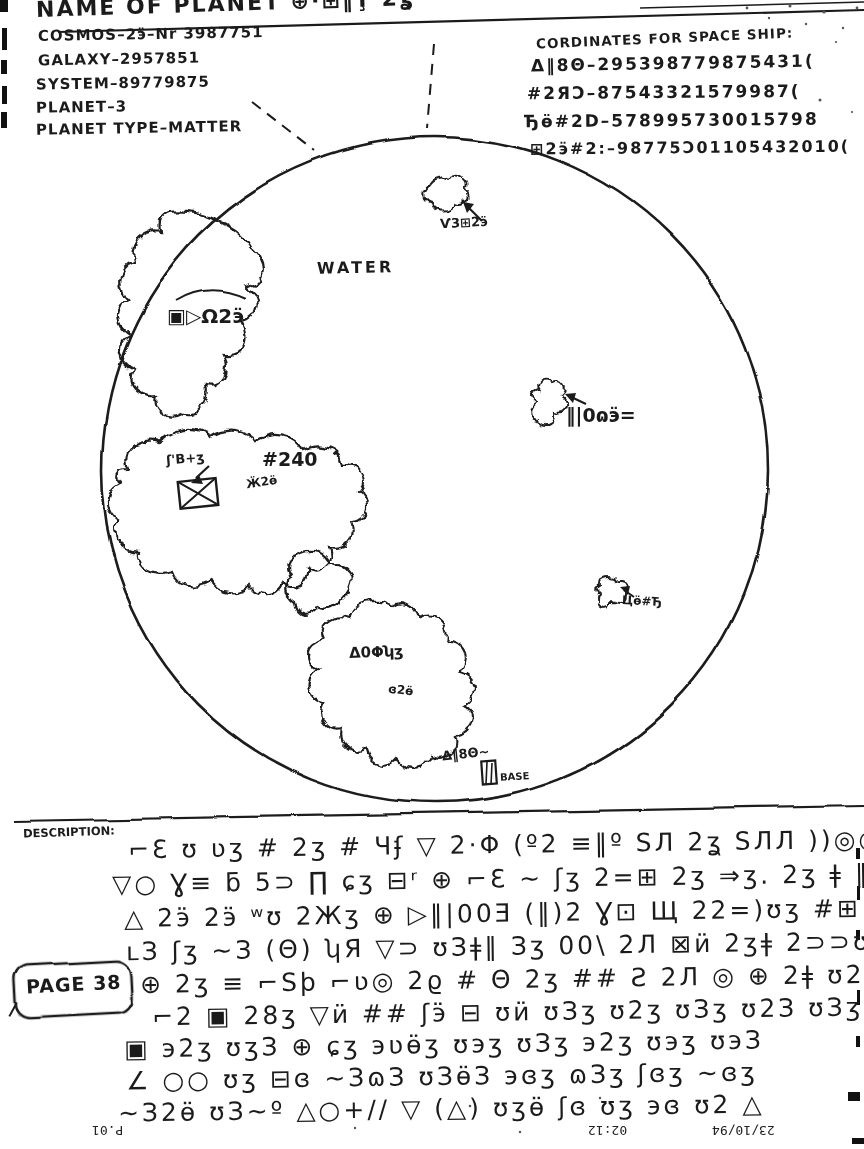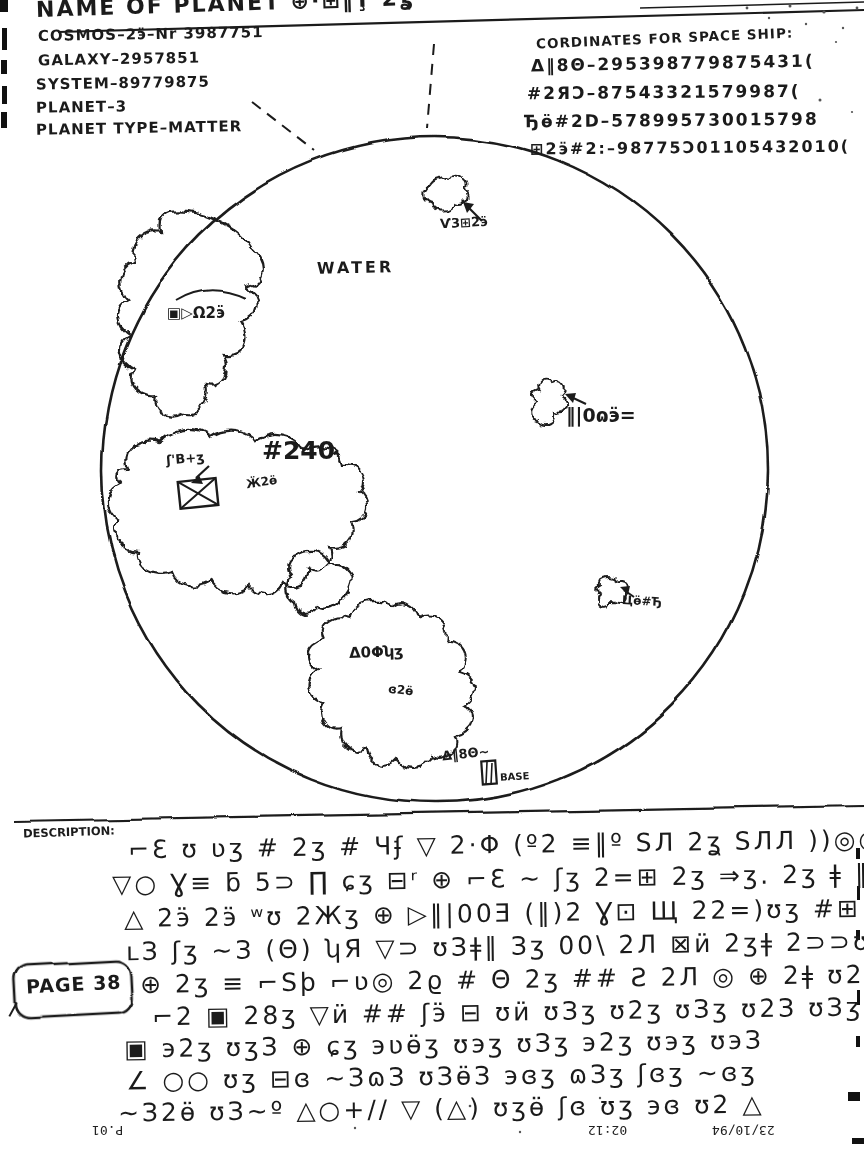--- a/index.html
+++ b/index.html
@@ -134,23 +134,23 @@
   <div class="lbl hand info" style="left:36px; top:100px; transform:rotate(-1deg);">PLANET–3</div>
   <div class="lbl hand info" style="left:36px; top:121px; transform:rotate(-1deg);">PLANET TYPE–MATTER</div>
 
   <div class="lbl hand coordhead" style="left:536px; top:32px;">CORDINATES FOR SPACE SHIP:</div>
   <div class="lbl coord" style="left:531px; top:55px;">Δ‖8Θ–295398779875431(</div>
   <div class="lbl coord" style="left:527px; top:84px;  transform:rotate(-0.5deg);">#2ЯƆ–87543321579987(</div>
   <div class="lbl coord" style="left:524px; top:112px; transform:rotate(-0.5deg);">Ђӫ#2D–578995730015798</div>
   <div class="lbl coord" style="left:530px; top:140px; font-size:16px; transform:rotate(-0.5deg);">⊞2ӭ#2:–98775Ɔ01105432010(</div>
 
   <div class="lbl hand maplbl" style="left:317px; top:260px; font-size:16px; letter-spacing:3px; transform:rotate(-1deg);">WATER</div>
-  <div class="lbl hand maplbl" style="left:167px; top:306px; font-size:15px;">▣▷Ω2ӭ</div>
+  <div class="lbl hand maplbl" style="left:167px; top:306px; font-size:20px;">▣▷Ω2ӭ</div>
   <div class="lbl hand maplbl" style="left:166px; top:452px; font-size:13px; transform:rotate(-5deg);">ʃ'B+ʒ</div>
-  <div class="lbl hand maplbl" style="left:262px; top:438px; font-size:25px;">#240</div>
+  <div class="lbl hand maplbl" style="left:262px; top:450px; font-size:19px;">#240</div>
   <div class="lbl hand maplbl" style="left:246px; top:476px; font-size:12px; transform:rotate(-8deg);">Ӝ2ӫ</div>
   <div class="lbl hand maplbl" style="left:440px; top:216px; font-size:13px; transform:rotate(-3deg);">Ѵ3⊞2ӭ</div>
   <div class="lbl hand maplbl" style="left:566px; top:406px; font-size:19px;">‖|0ɷӭ=</div>
   <div class="lbl hand maplbl" style="left:622px; top:595px; font-size:12px; transform:rotate(3deg);">Цӫ#Ђ</div>
   <div class="lbl hand maplbl" style="left:349px; top:645px; font-size:15px; transform:rotate(-2deg);">Δ0Φʮʒ</div>
   <div class="lbl hand maplbl" style="left:388px; top:684px; font-size:12px; transform:rotate(6deg);">ɞ2ӫ</div>
   <div class="lbl hand maplbl" style="left:442px; top:747px; font-size:13px; transform:rotate(-6deg);">Δ‖8Θ~</div>
   <div class="lbl hand maplbl" style="left:500px; top:772px; font-size:10px; transform:rotate(-3deg);">BASE</div>
 
   <div class="lbl hand" style="left:23px; top:827px; font-size:11.5px; transform:rotate(-2deg);">DESCRIPTION:</div>

